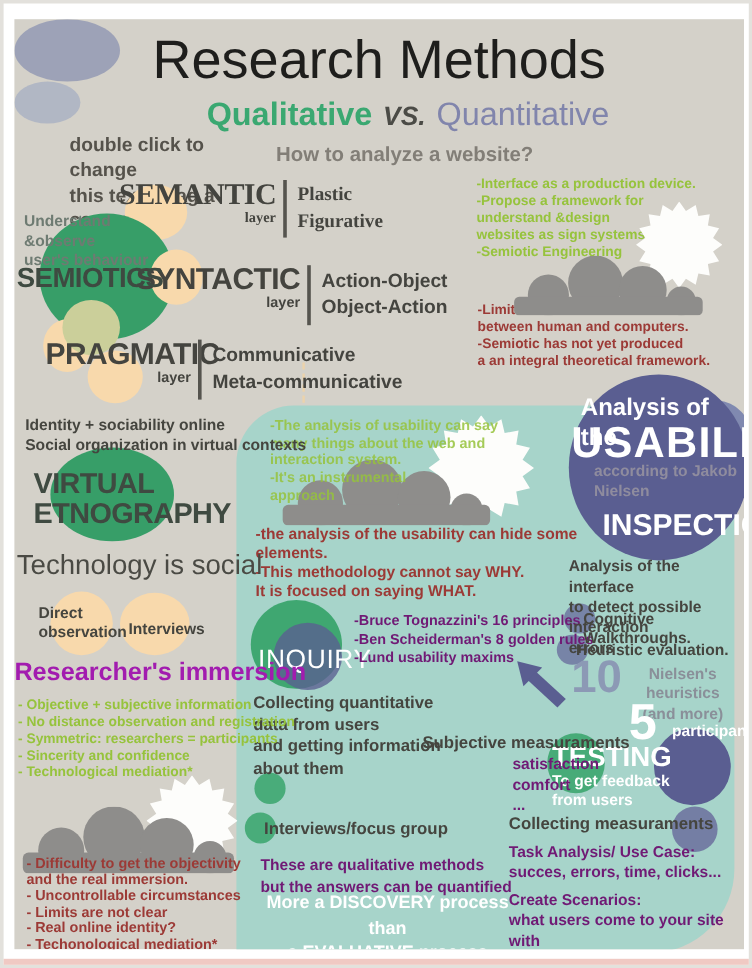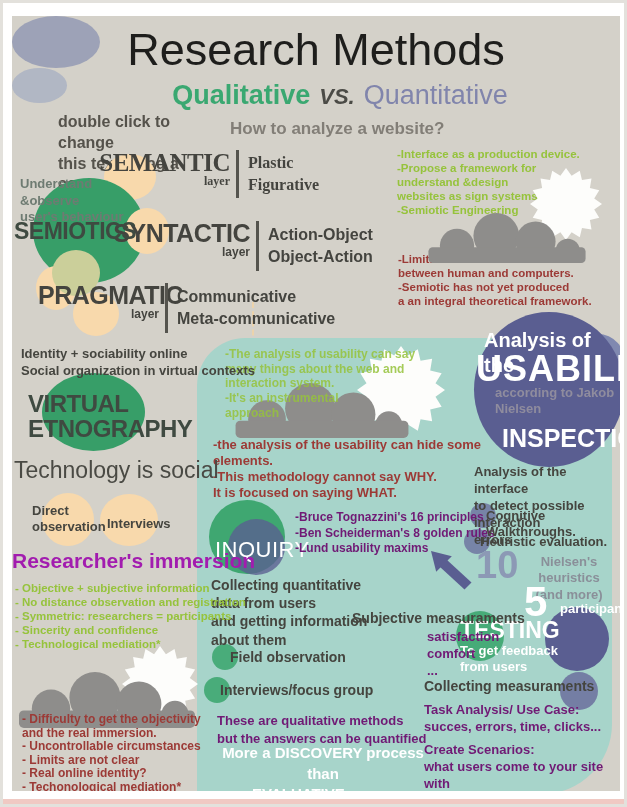--- a/index.html
+++ b/index.html
@@ -175,21 +175,20 @@
 -Lund usability maxims</div>
   <svg class="arrow-icon" width="46" height="44">
     <polygon fill="#5a5e91" points="3,3 23.8,8.2 8.2,23.8"></polygon>
     <polygon fill="#5a5e91" points="18.5,11.5 43.5,34.5 36.5,41.5 11.5,18.5"></polygon>
   </svg>
   <div class="t dark z6" style="left:199px;top:560px;font-size:14px;line-height:1.3;">Collecting quantitative
 data from users
 and getting information
 about them</div>
   <div class="circle bullet" style="left:200px;top:628px;width:26px;height:26px;background:rgba(63,167,113,0.9);"></div>
-  <div class="t dark blabel" style="left:218px;top:633px;font-size:14px;">Field observation</div>
   <div class="circle bullet" style="left:192px;top:661px;width:26px;height:26px;background:rgba(63,167,113,0.9);"></div>
   <div class="t dark blabel" style="left:208px;top:666px;font-size:14px;">Interviews/focus group</div>
   <div class="t grayteal z6" style="left:205px;top:696px;font-size:13px;line-height:1.35;">These are qualitative methods
 but the answers can be quantified</div>
   <div class="t white z6" style="left:195px;top:727px;width:232px;text-align:center;font-size:15px;font-weight:800;line-height:1.38;">More a DISCOVERY process
 than
 a EVALUATIVE process</div>
 
   <div class="circle usab-accent"></div>
   <div class="circle usab-circle"></div>

